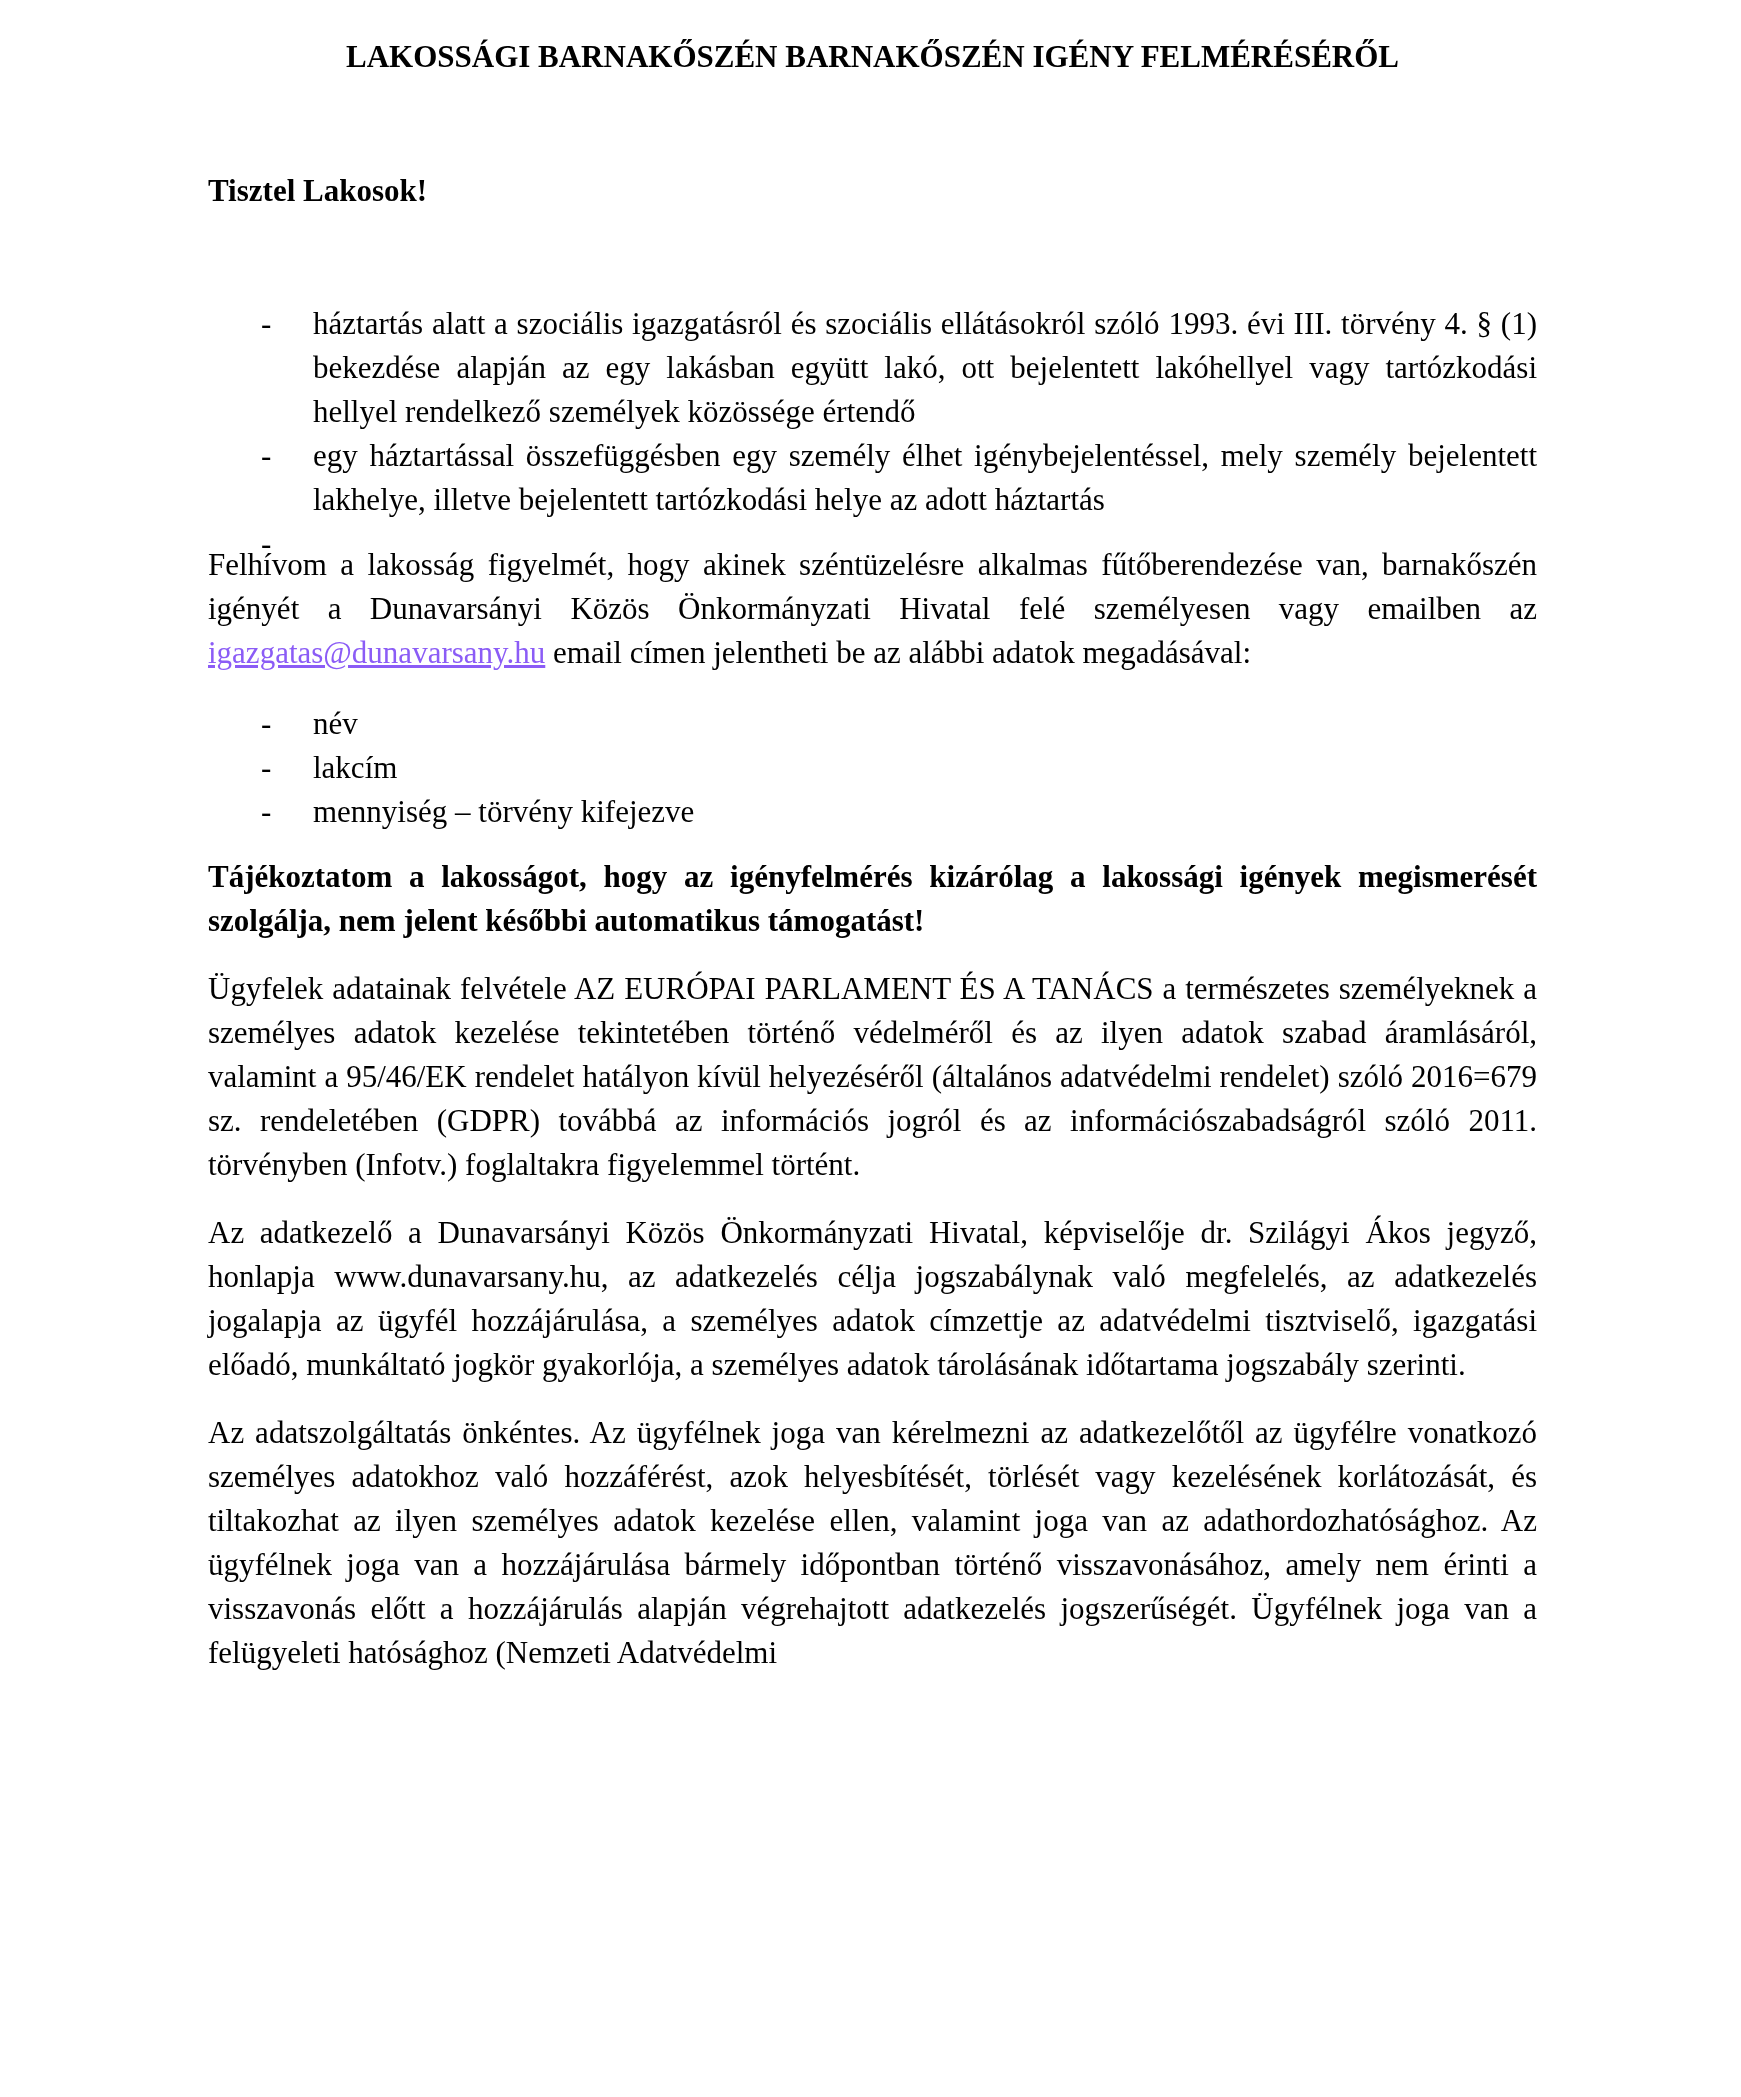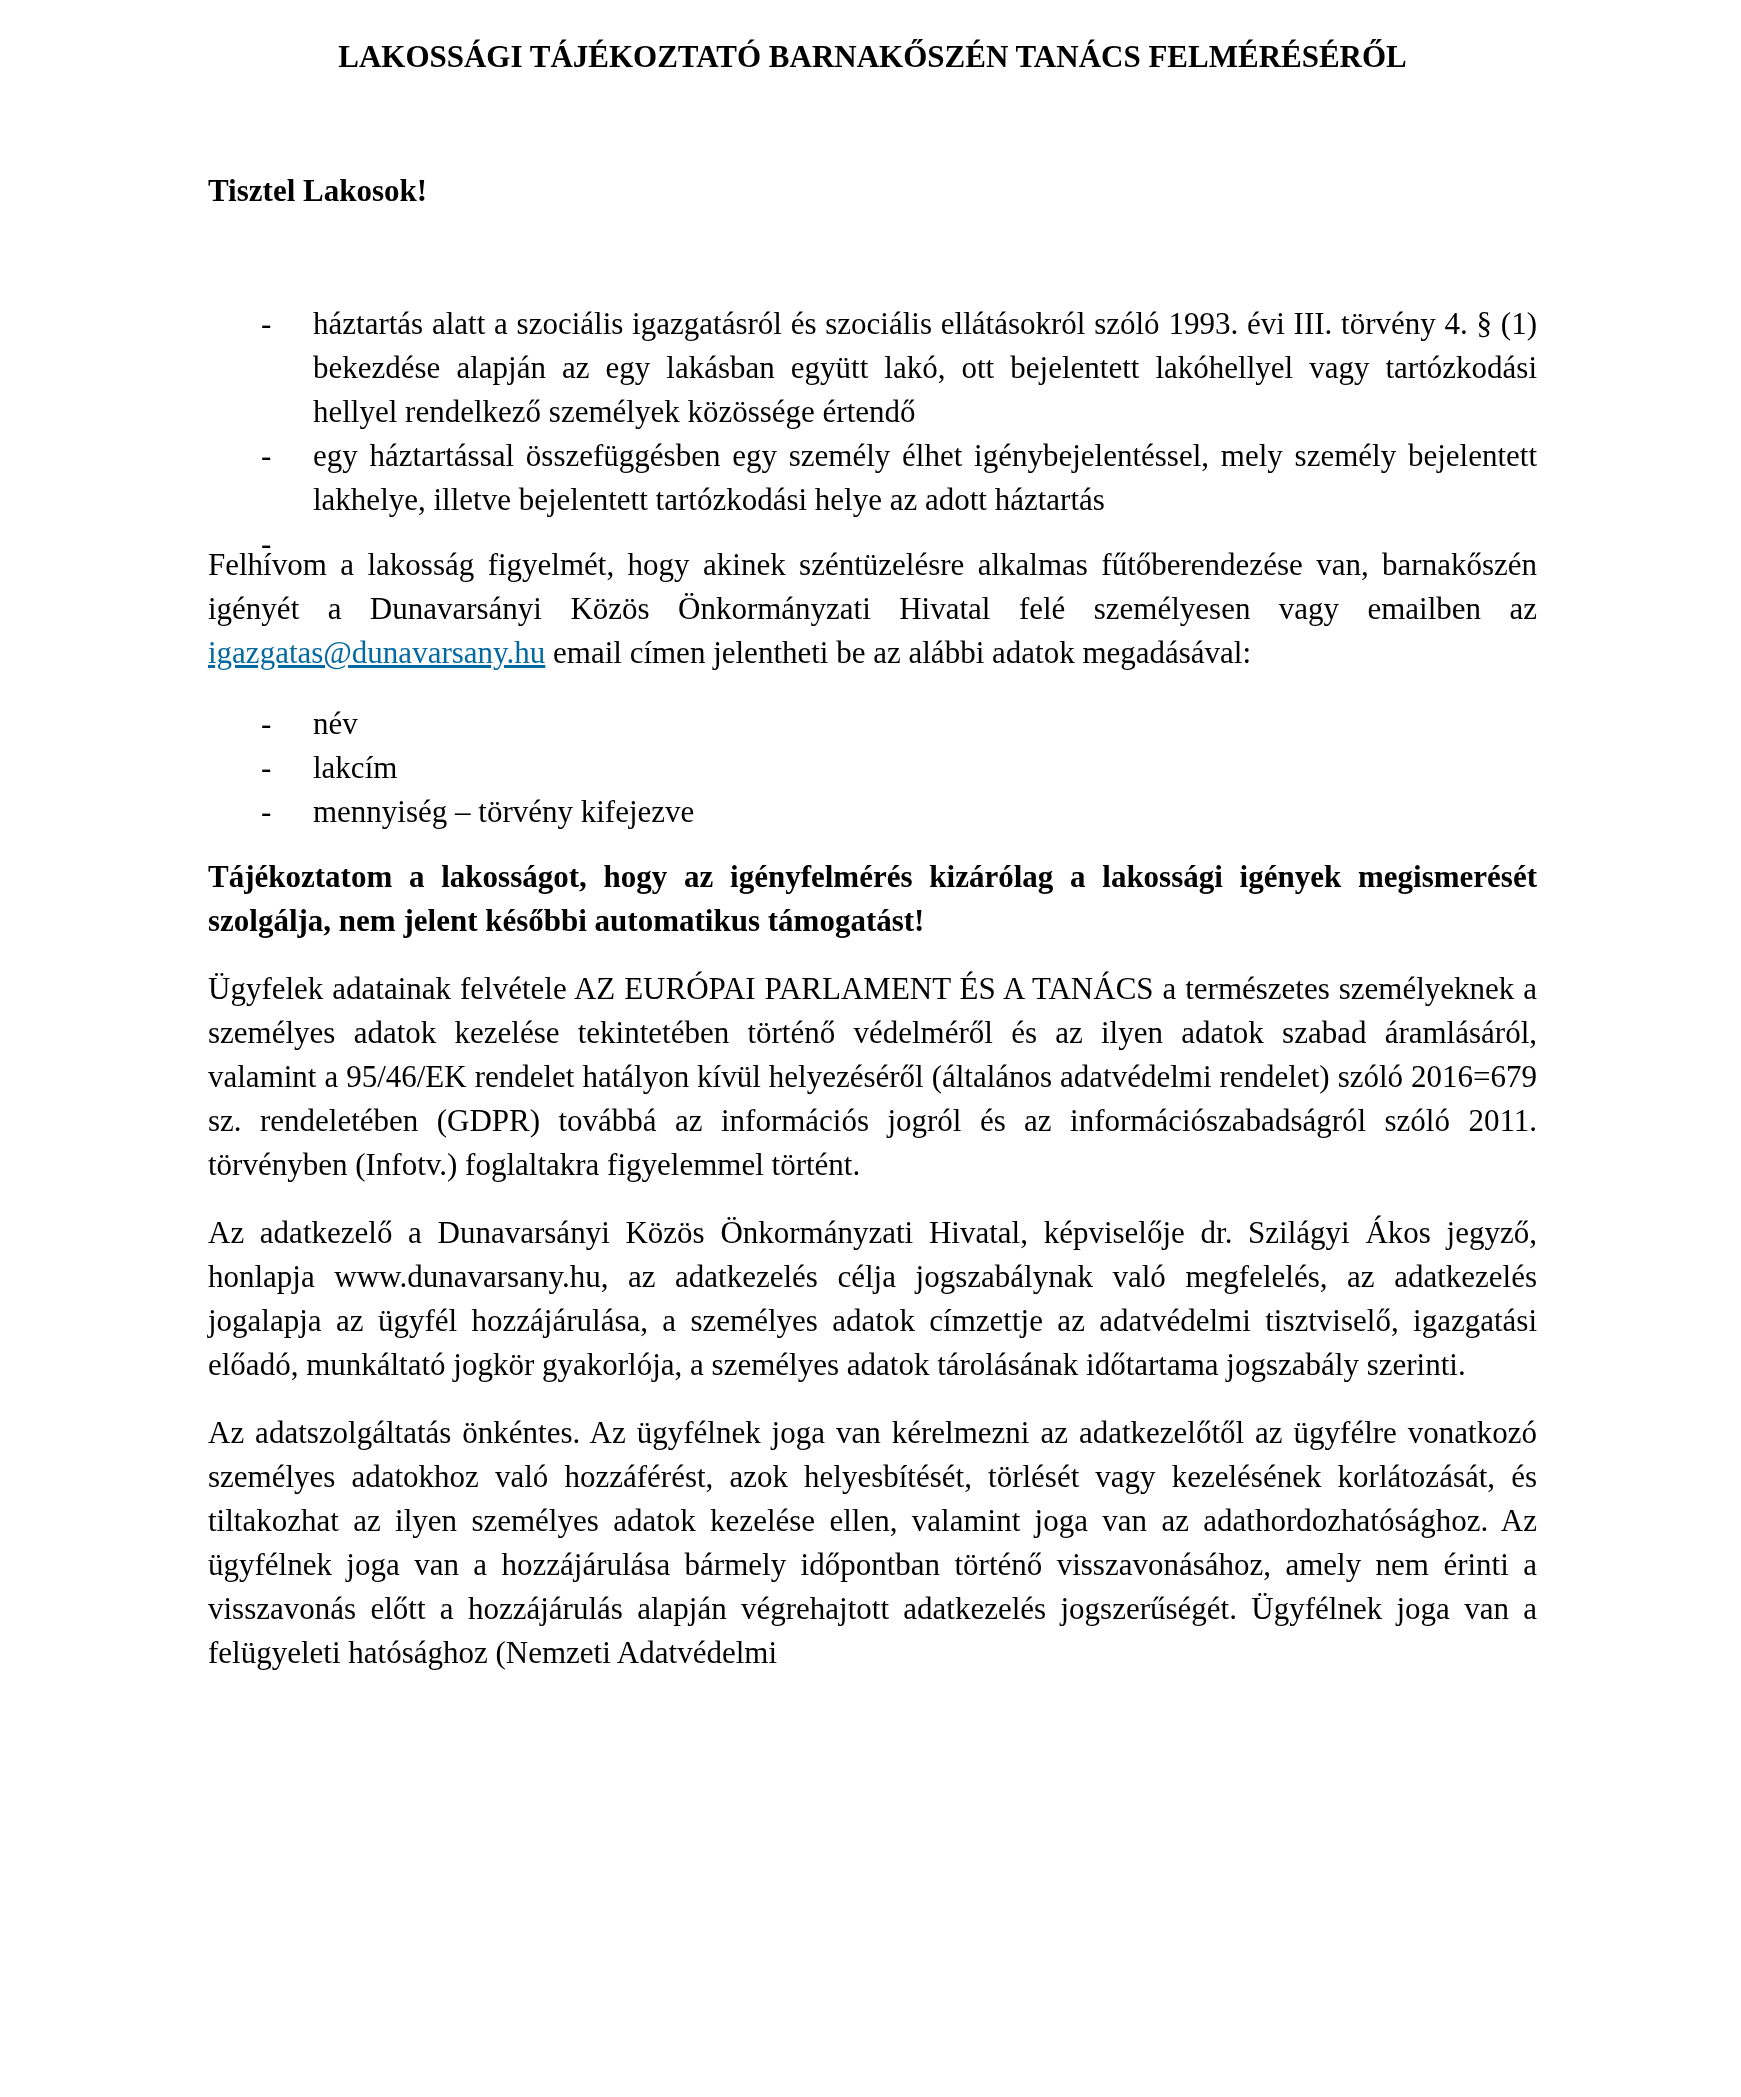--- a/index.html
+++ b/index.html
@@ -58,29 +58,29 @@
       text-align: justify;
     }
     ul.dash li .dash-mark {
       position: absolute;
       left: 53px;
       top: 0;
     }
     .short-list li { margin-bottom: 0; }
     .bold { font-weight: bold; }
     a.email {
-      color: #0369a1;
+      color: #8b5cf6;
       text-decoration: underline;
     }
   </style>
 </head>
 <body>
 
 <div class="page">
-  <div class="title">LAKOSSÁGI TÁJÉKOZTATÓ BARNAKŐSZÉN TANÁCS FELMÉRÉSÉRŐL</div>
+  <div class="title">LAKOSSÁGI BARNAKŐSZÉN BARNAKŐSZÉN IGÉNY FELMÉRÉSÉRŐL</div>
   <div class="greeting">Tisztel Lakosok!</div>
 
   <div class="flow">
 
     <ul class="dash">
       <li>
         <span class="dash-mark">-</span>
         <span>háztartás alatt a szociális igazgatásról és szociális ellátásokról szóló 1993. évi III. törvény 4. § (1) bekezdése alapján az egy lakásban együtt lakó, ott bejelentett lakóhellyel vagy tartózkodási hellyel rendelkező személyek közössége értendő</span>
       </li>
       <li>

